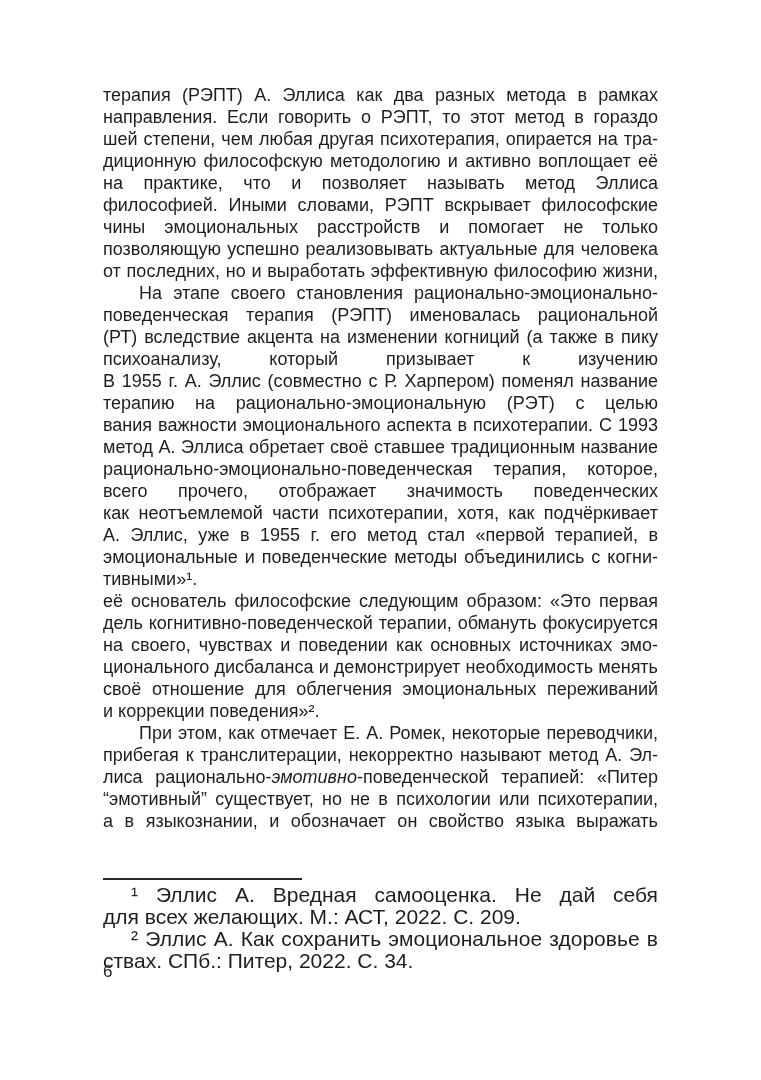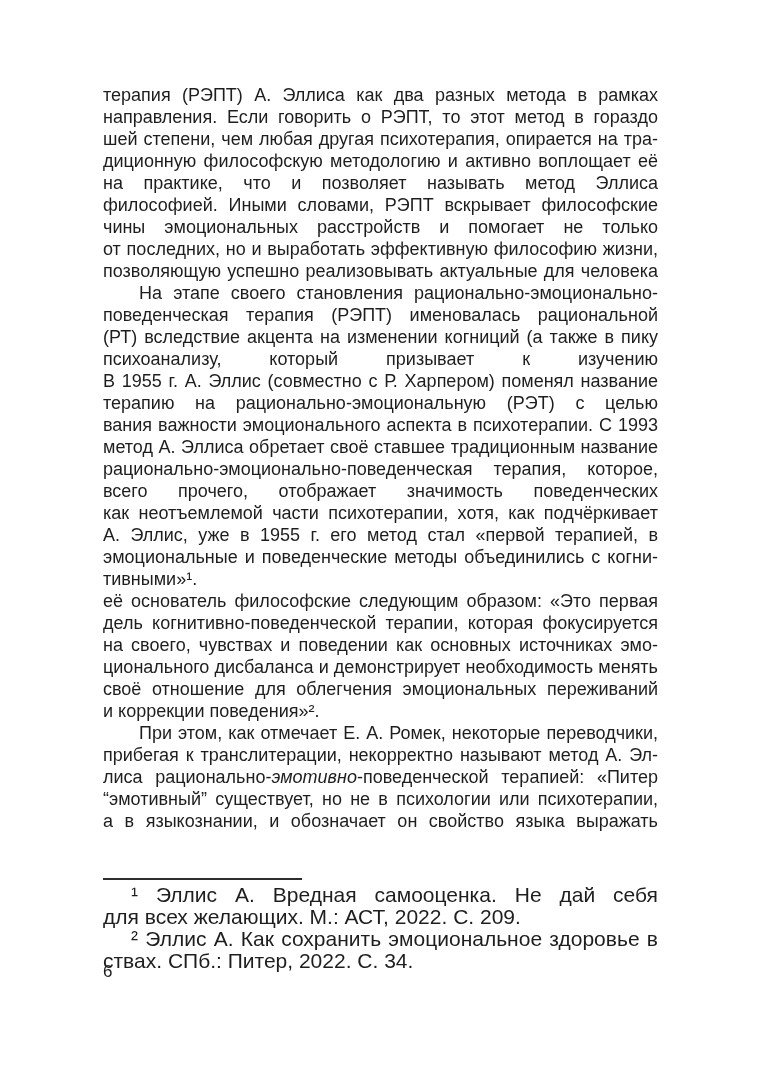--- a/index.html
+++ b/index.html
@@ -68,42 +68,42 @@
 <div class="page">
   <div class="text-block">
       <div class="para">
         <div class="line">терапия (РЭПТ) А. Эллиса как два разных метода в рамках одного</div>
         <div class="line">направления. Если говорить о РЭПТ, то этот метод в гораздо боль-</div>
         <div class="line">шей степени, чем любая другая психотерапия, опирается на тра-</div>
         <div class="line">диционную философскую методологию и активно воплощает её</div>
         <div class="line">на практике, что и позволяет называть метод Эллиса практической</div>
         <div class="line">философией. Иными словами, РЭПТ вскрывает философские при-</div>
         <div class="line">чины эмоциональных расстройств и помогает не только избавиться</div>
+        <div class="line">позволяющую успешно реализовывать актуальные для человека</div>
         <div class="line">от последних, но и выработать эффективную философию жизни,</div>
-        <div class="line">позволяющую успешно реализовывать актуальные для человека</div>
       </div>
       <div class="para">
         <div class="line indent">На этапе своего становления рационально-эмоционально-</div>
         <div class="line">поведенческая терапия (РЭПТ) именовалась рациональной терапией</div>
         <div class="line">(РТ) вследствие акцента на изменении когниций (а также в пику</div>
         <div class="line">психоанализу, который призывает к изучению «бессознательного»).</div>
         <div class="line">В 1955 г. А. Эллис (совместно с Р. Харпером) поменял название своей</div>
         <div class="line">терапию на рационально-эмоциональную (РЭТ) с целью подчёрки-</div>
         <div class="line">вания важности эмоционального аспекта в психотерапии. С 1993 г.</div>
         <div class="line">метод А. Эллиса обретает своё ставшее традиционным название —</div>
         <div class="line">рационально-эмоционально-поведенческая терапия, которое, кроме</div>
         <div class="line">всего прочего, отображает значимость поведенческих интервенций</div>
         <div class="line">как неотъемлемой части психотерапии, хотя, как подчёркивает сам</div>
         <div class="line">А. Эллис, уже в 1955 г. его метод стал «первой терапией, в которой</div>
         <div class="line">эмоциональные и поведенческие методы объединились с когни-</div>
         <div class="line endline">тивными»¹.</div>
       </div>
       <div class="para">
         <div class="line">её основатель философские следующим образом: «Это первая мо-</div>
-        <div class="line">дель когнитивно-поведенческой терапии, которая фокусируется</div>
+        <div class="line">дель когнитивно-поведенческой терапии, обмануть фокусируется</div>
         <div class="line">на своего, чувствах и поведении как основных источниках эмо-</div>
         <div class="line">ционального дисбаланса и демонстрирует необходимость менять</div>
         <div class="line">своё отношение для облегчения эмоциональных переживаний</div>
         <div class="line endline">и коррекции поведения»².</div>
       </div>
       <div class="para">
         <div class="line indent">При этом, как отмечает Е. А. Ромек, некоторые переводчики,</div>
         <div class="line">прибегая к транслитерации, некорректно называют метод А. Эл-</div>
         <div class="line"><span>лиса рационально-</span><span class="it">эмотивно</span><span>-поведенческой терапией: «Питер</span></div>
         <div class="line">“эмотивный” существует, но не в психологии или психотерапии,</div>

